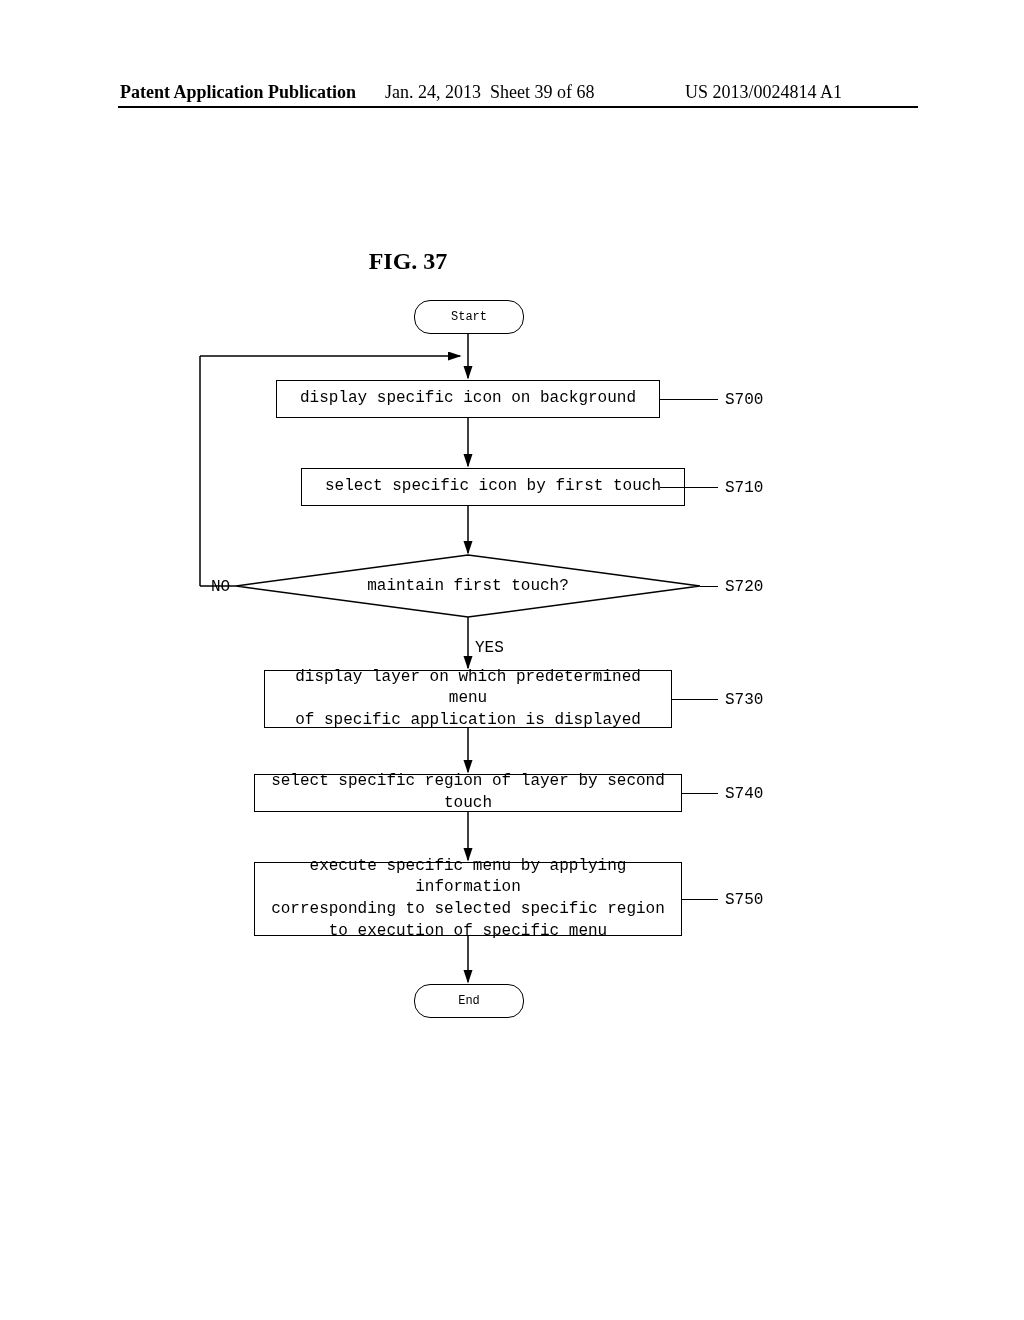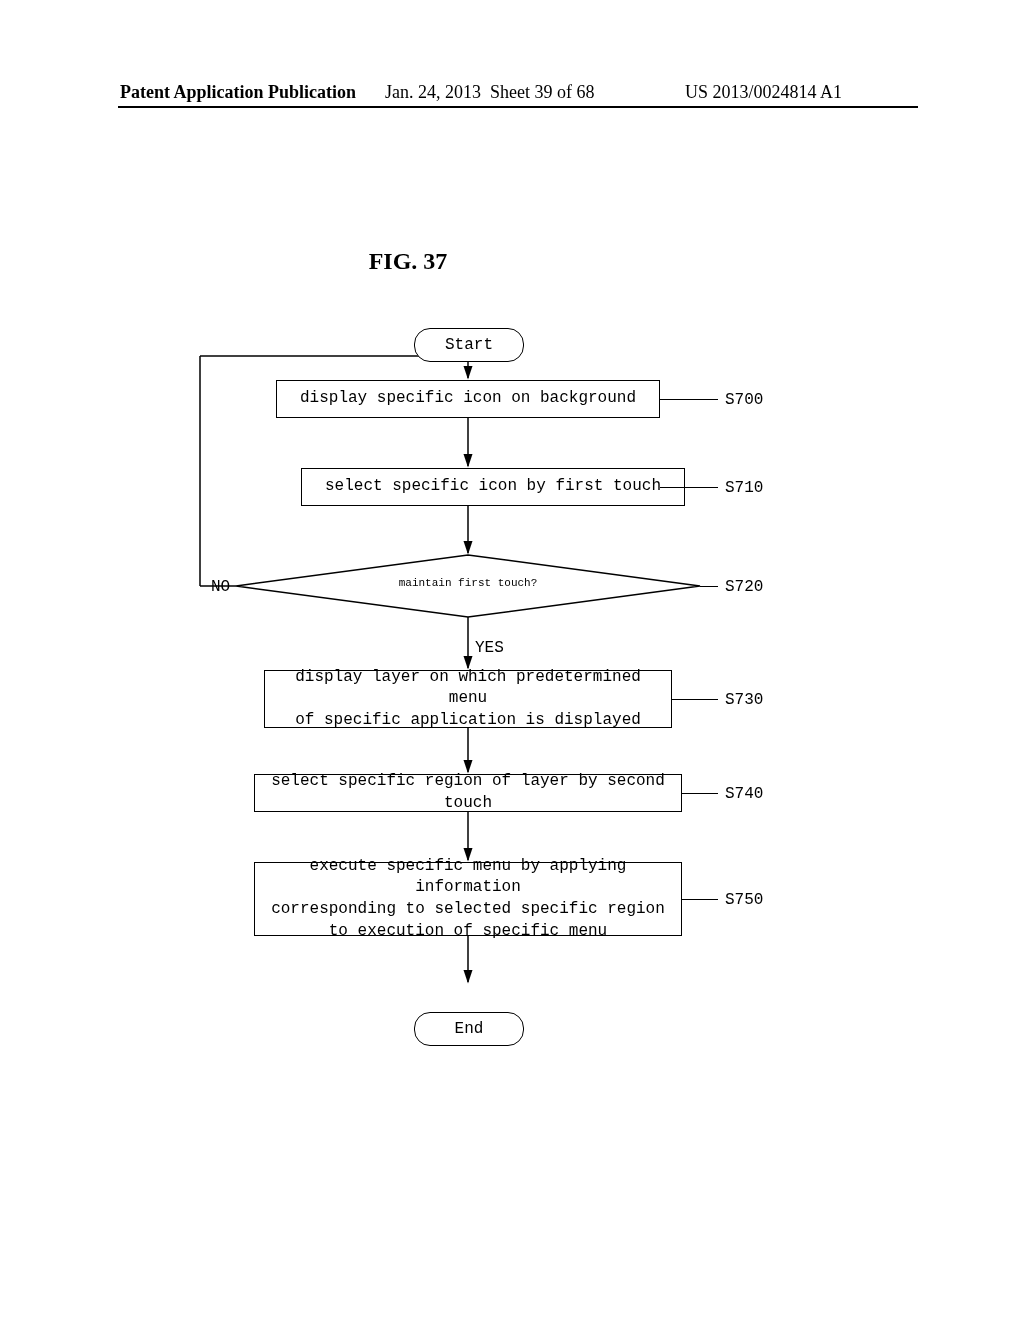--- a/index.html
+++ b/index.html
@@ -56,24 +56,23 @@
   }
   .terminal {
     position: absolute;
     left: 414px;
     width: 108px;
     height: 32px;
     border: 1.5px solid #000;
     border-radius: 16px;
     text-align: center;
     font-family: "Courier New", monospace;
-    font-size: 16px;
+    font-size: 12px;
     line-height: 32px;
     background: #fff;
-    margin-top: 28px;
   }
   .process {
     position: absolute;
     border: 1.5px solid #000;
     text-align: center;
     font-family: "Courier New", monospace;
     font-size: 16px;
     background: #fff;
     display: flex;
     align-items: center;
@@ -153,21 +152,21 @@
   <div class="terminal" style="top:0;">Start</div>
 
   <div class="process" style="top:80px; left:276px; width:384px; height:38px;">display specific icon on background</div>
   <div class="dash" style="top:99px; left:660px; width:58px;"></div>
   <div class="step-label" style="top:91px; left:725px;">S700</div>
 
   <div class="process" style="top:168px; left:276px; width:384px; height:38px;margin-left:25px;">select specific icon by first touch</div>
   <div class="dash" style="top:187px; left:660px; width:58px;"></div>
   <div class="step-label" style="top:179px; left:725px;">S710</div>
 
-  <div style="position:absolute; top:277px; left:0; width:936px; text-align:center; font-family:'Courier New',monospace; font-size:11px;">maintain first touch?</div>
+  <div style="position:absolute; top:277px; left:0; width:936px; text-align:center; font-family:'Courier New',monospace; font-size:16px;">maintain first touch?</div>
   <div class="dash" style="top:286px; left:700px; width:18px;"></div>
   <div class="step-label" style="top:278px; left:725px;">S720</div>
 
   <div class="branch-label" style="top:278px; left:211px;">NO</div>
   <div class="branch-label" style="top:309px; left:475px;margin-top:30px;">YES</div>
 
   <div class="process" style="top:370px; left:264px; width:408px; height:58px; white-space:pre-line;">display layer on which predetermined menu
 of specific application is displayed</div>
   <div class="dash" style="top:399px; left:672px; width:46px;"></div>
   <div class="step-label" style="top:391px; left:725px;">S730</div>

